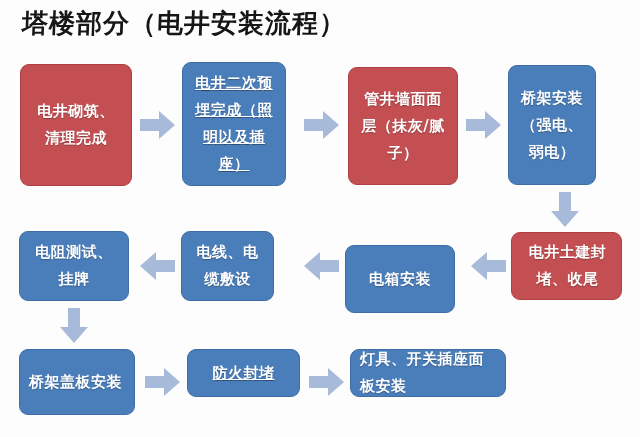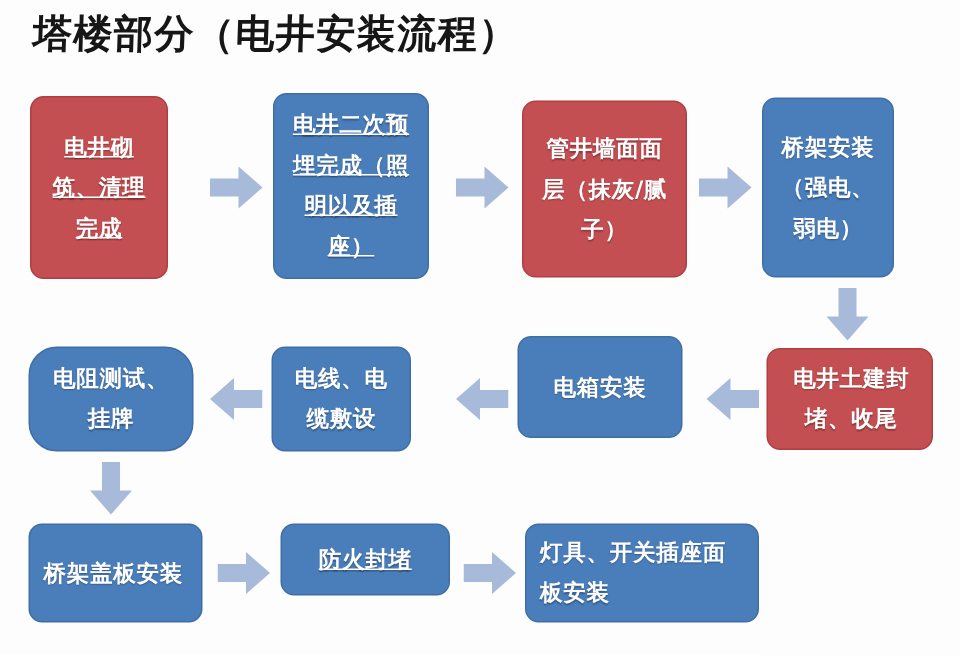--- a/index.html
+++ b/index.html
@@ -67,21 +67,21 @@
   }
   .arrow svg { display: block; }
 </style>
 </head>
 <body>
 
 <div id="canvas">
 
   <div id="title">塔楼部分（电井安装流程）</div>
 
-  <div class="node red center" style="left:20px; top:64px; width:92px; height:122px;text-decoration:underline;">电井砌筑、清理完成</div>
+  <div class="node red center" style="left:20px; top:64px; width:112px; height:122px;">电井砌筑、清理完成</div>
 
   <div class="arrow" style="left:140px; top:110px;">
     <svg width="36" height="30" viewBox="0 0 36 30">
       <polygon points="0,9 19,9 19,1 35,15 19,29 19,21 0,21" fill="#a8bad9"></polygon>
     </svg>
   </div>
 
   <div class="node blue center" style="left:182px; top:62px; width:104px; height:124px;text-decoration:underline;">电井二次预埋完成（照明以及插座）</div>
 
   <div class="arrow" style="left:304px; top:110px;">
@@ -107,37 +107,37 @@
   </div>
 
   <div class="node red center" style="left:511px; top:232px; width:111px; height:68px;padding-left:11px;">电井土建封堵、收尾</div>
 
   <div class="arrow" style="left:470px; top:251px;">
     <svg width="36" height="30" viewBox="0 0 36 30">
       <polygon points="36,9 17,9 17,1 1,15 17,29 17,21 36,21" fill="#a8bad9"></polygon>
     </svg>
   </div>
 
-  <div class="node blue center" style="left:345px; top:224px; width:110px; height:68px;">电箱安装</div>
+  <div class="node blue center" style="left:345px; top:245px; width:110px; height:68px;">电箱安装</div>
 
   <div class="arrow" style="left:303px; top:251px;">
     <svg width="36" height="30" viewBox="0 0 36 30">
       <polygon points="36,9 17,9 17,1 1,15 17,29 17,21 36,21" fill="#a8bad9"></polygon>
     </svg>
   </div>
 
   <div class="node blue center" style="left:181px; top:231px; width:93px; height:70px;">电线、电缆敷设</div>
 
   <div class="arrow" style="left:139px; top:251px;">
     <svg width="36" height="30" viewBox="0 0 36 30">
       <polygon points="36,9 17,9 17,1 1,15 17,29 17,21 36,21" fill="#a8bad9"></polygon>
     </svg>
   </div>
 
-  <div class="node blue center" style="left:19px; top:231px; width:110px; height:70px;border-radius:19px;">电阻测试、挂牌</div>
+  <div class="node blue center" style="left:19px; top:231px; width:110px; height:70px;">电阻测试、挂牌</div>
 
   <div class="arrow" style="left:59px; top:308px;">
     <svg width="30" height="36" viewBox="0 0 30 36">
       <polygon points="9,0 21,0 21,19 29,19 15,35 1,19 9,19" fill="#a8bad9"></polygon>
     </svg>
   </div>
 
   <div class="node blue" style="left:19px; top:349px; width:116px; height:66px;text-align:center;">桥架盖板安装</div>
 
   <div class="arrow" style="left:145px; top:367px;">
@@ -147,15 +147,15 @@
   </div>
 
   <div class="node blue center" style="left:187px; top:349px; width:113px; height:48px;text-decoration:underline;">防火封堵</div>
 
   <div class="arrow" style="left:309px; top:367px;">
     <svg width="36" height="30" viewBox="0 0 36 30">
       <polygon points="0,9 19,9 19,1 35,15 19,29 19,21 0,21" fill="#a8bad9"></polygon>
     </svg>
   </div>
 
-  <div class="node blue" style="left:350px; top:349px; width:156px; height:66px;">灯具、开关插座面板安装</div>
+  <div class="node blue" style="left:350px; top:349px; width:156px; height:48px;">灯具、开关插座面板安装</div>
 
 </div>
 
 </body></html>

